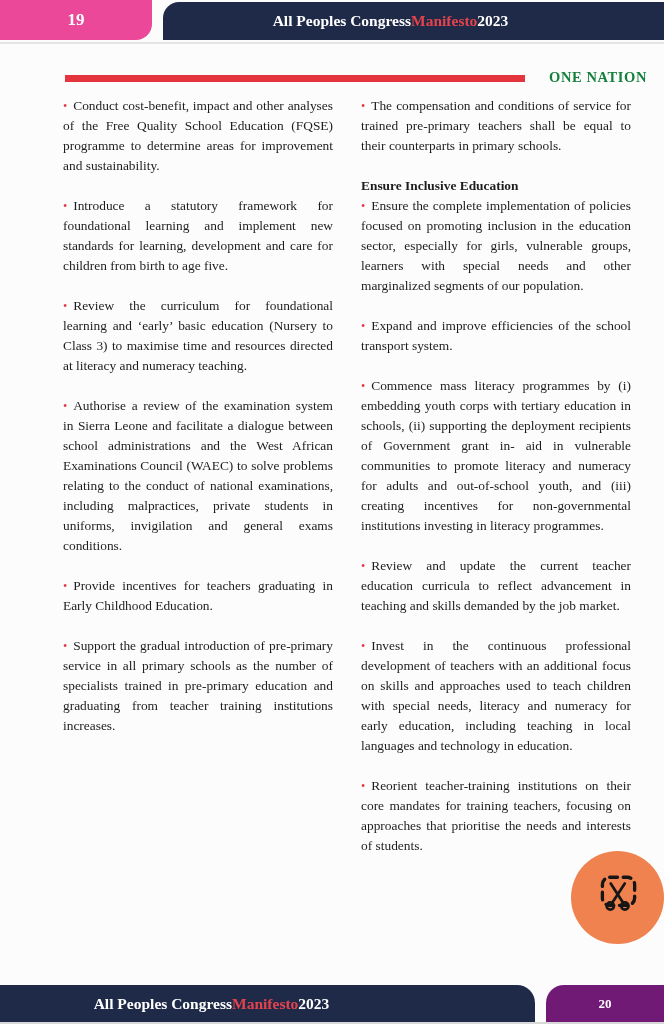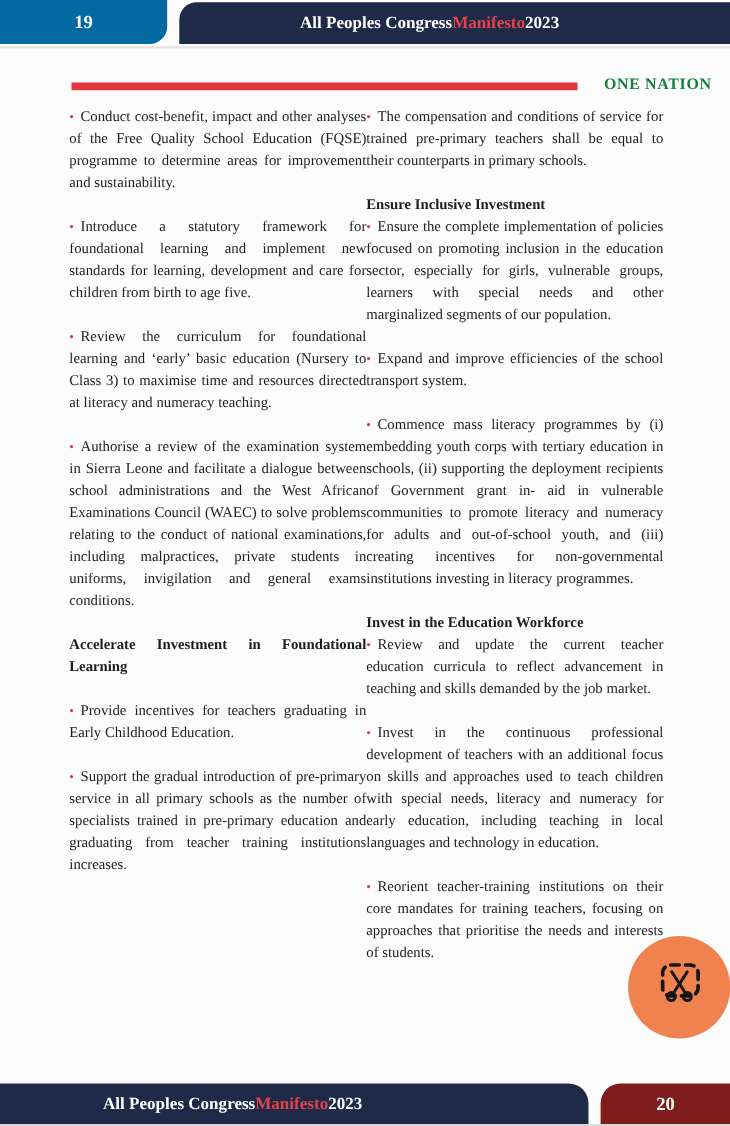--- a/index.html
+++ b/index.html
@@ -9,21 +9,21 @@
     font-family:"Liberation Serif", "DejaVu Serif", serif;
   }
   .page {
     position:relative; width:664px; height:1024px;
     background:#fcfcfc; overflow:hidden;
   }
 
   
   .page-tab-tl {
     position:absolute; left:0; top:0; width:152px; height:40px;
-    background:#0369a1; border-radius:0 0 16px 0;
+    background:#ec4899; border-radius:0 0 16px 0;
     color:#ffffff; font-weight:bold; font-size:17px;
     display:flex; align-items:center; justify-content:center;
   }
   .header-bar {
     position:absolute; left:163px; right:0; top:2px; height:38px;
     background:#1e2a47; border-radius:16px 0 0 0;
     color:#ffffff; font-weight:bold; font-size:15.5px;
     display:flex; align-items:center; justify-content:center;
     padding-right:46px; box-sizing:border-box;
     white-space:pre;
@@ -39,21 +39,21 @@
     background:#e4343e;
   }
   .one-nation {
     position:absolute; top:69px; right:17px;
     color:#15803d; font-weight:bold; font-size:14.5px; letter-spacing:.6px;
   }
 
   
   .columns {
     position:absolute; top:96px; left:63px; width:568px; height:892px;
-    display:flex; overflow:hidden;
+    display:flex; gap:28px; overflow:hidden;
   }
   .col {
     width:270px; flex:0 0 270px;
     font-size:13.4px; line-height:20px; color:#1d1d1d;
     text-align:justify;
   }
   .blk { margin:0 0 20px 0; }
   .blk.tight { margin-bottom:0; }
   .heading { font-weight:bold; }
   .blt::before { content:"\2022"; color:#e4343e; padding-right:6px; font-size:12px; }
@@ -62,22 +62,22 @@
   .footer-bar {
     position:absolute; left:0; top:985px; width:535px; height:37px;
     background:#1e2a47; border-radius:0 18px 0 0;
     color:#ffffff; font-weight:bold; font-size:15.5px;
     display:flex; align-items:center; justify-content:center;
     padding-right:112px; box-sizing:border-box;
     white-space:pre;
   }
   .page-tab-br {
     position:absolute; left:546px; top:985px; width:118px; height:37px;
-    background:#7f1d1d; border-radius:18px 0 0 0;
-    color:#ffffff; font-weight:bold; font-size:17px;
+    background:#701a75; border-radius:18px 0 0 0;
+    color:#ffffff; font-weight:bold; font-size:13px;
     display:flex; align-items:center; justify-content:center;
   }
   .bottom-edge {
     position:absolute; top:1022px; left:0; right:0; height:2px; background:#d8d8d8;
   }
 
   
   .fab {
     position:absolute; left:571px; top:851px; width:93px; height:93px;
     border-radius:50%; background:#ef824e; border:none;
@@ -98,32 +98,30 @@
 
   <div class="rule-red"></div>
   <div class="one-nation">ONE NATION</div>
 
   <main class="columns">
     <section class="col">
       <p class="blk"><span class="blt"></span><span>Conduct cost-benefit, impact and other analyses of the Free Quality School Education (FQSE) programme to determine areas for improvement and sustainability.</span></p>
       <p class="blk"><span class="blt"></span><span>Introduce a statutory framework for foundational learning and implement new standards for learning, development and care for children from birth to age five.</span></p>
       <p class="blk"><span class="blt"></span><span>Review the curriculum for foundational learning and ‘early’ basic education (Nursery to Class 3) to maximise time and resources directed at literacy and numeracy teaching.</span></p>
       <p class="blk"><span class="blt"></span><span>Authorise a review of the examination system in Sierra Leone and facilitate a dialogue between school administrations and the West African Examinations Council (WAEC) to solve problems relating to the conduct of national examinations, including malpractices, private students in uniforms, invigilation and general exams conditions.</span></p>
-      <p class="blk heading">Accelerate Investment in Foundational Learning</p>
       <p class="blk"><span class="blt"></span><span>Provide incentives for teachers graduating in Early Childhood Education.</span></p>
       <p class="blk"><span class="blt"></span><span>Support the gradual introduction of pre-primary service in all primary schools as the number of specialists trained in pre-primary education and graduating from teacher training institutions increases.</span></p>
     </section>
 
     <section class="col">
       <p class="blk"><span class="blt"></span><span>The compensation and conditions of service for trained pre-primary teachers shall be equal to their counterparts in primary schools.</span></p>
-      <p class="blk heading tight">Ensure Inclusive Investment</p>
+      <p class="blk heading tight">Ensure Inclusive Education</p>
       <p class="blk"><span class="blt"></span><span>Ensure the complete implementation of policies focused on promoting inclusion in the education sector, especially for girls, vulnerable groups, learners with special needs and other marginalized segments of our population.</span></p>
       <p class="blk"><span class="blt"></span><span>Expand and improve efficiencies of the school transport system.</span></p>
       <p class="blk"><span class="blt"></span><span>Commence mass literacy programmes by (i) embedding youth corps with tertiary education in schools, (ii) supporting the deployment recipients of Government grant in- aid in vulnerable communities to promote literacy and numeracy for adults and out-of-school youth, and (iii) creating incentives for non-governmental institutions investing in literacy programmes.</span></p>
-      <p class="blk heading tight">Invest in the Education Workforce</p>
       <p class="blk"><span class="blt"></span><span>Review and update the current teacher education curricula to reflect advancement in teaching and skills demanded by the job market.</span></p>
       <p class="blk"><span class="blt"></span><span>Invest in the continuous professional development of teachers with an additional focus on skills and approaches used to teach children with special needs, literacy and numeracy for early education, including teaching in local languages and technology in education.</span></p>
       <p class="blk"><span class="blt"></span><span>Reorient teacher-training institutions on their core mandates for training teachers, focusing on approaches that prioritise the needs and interests of students.</span></p>
     </section>
   </main>
 
   <div class="footer-bar"><span>All Peoples Congress</span> <span class="title-highlight">Manifesto</span> <span>2023</span></div>
   <div class="page-tab-br">
     <span>20</span>
   </div>

